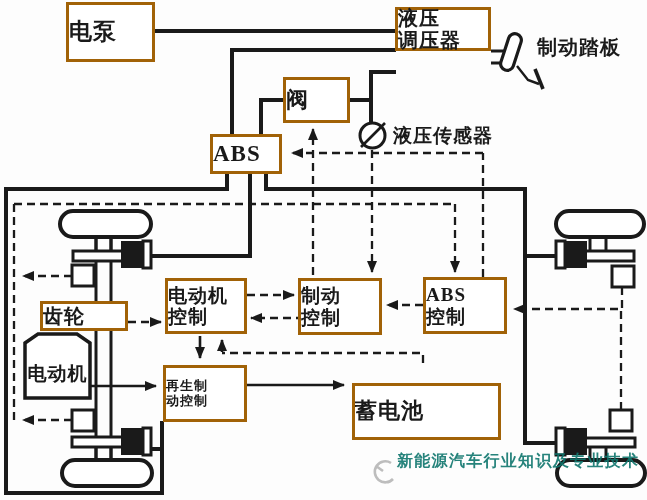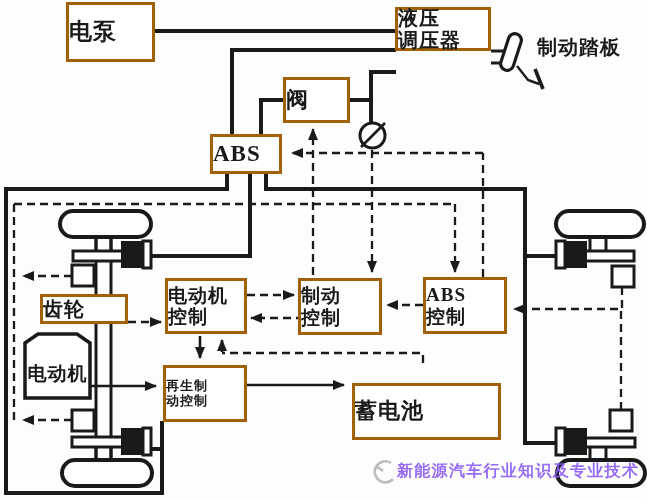--- a/index.html
+++ b/index.html
@@ -18,29 +18,29 @@
   .box span{display:block;}
   .b-pump     {left:66px;  top:2px;   width:89px;  height:60px; font-size:23px;}
   .b-reg      {left:395px; top:7px;  width:96px;  height:44px; font-size:20px;}
   .b-valve    {left:283px; top:77px;  width:67px;  height:46px; font-size:22px;}
   .b-absunit  {left:210px; top:134px; width:72px;  height:40px; font-size:23px;}
   .b-motorctl {left:165px; top:278px; width:82px;  height:56px; font-size:19px;}
   .b-brakectl {left:298px; top:278px; width:84px;  height:57px; font-size:19px;}
   .b-absctl   {left:423px; top:277px; width:84px;  height:57px; font-size:19px;}
   .b-regenctl {left:163px; top:365px; width:84px;  height:57px; font-size:13px;}
   .b-battery  {left:352px; top:363px; width:149px; height:57px; font-size:22px;margin-top:20px;}
-  .b-gear     {left:40px;  top:294px; width:88px;  height:30px; font-size:20px;}
+  .b-gear     {left:40px;  top:301px; width:88px;  height:30px; font-size:20px;}
   .flabel{
     position:absolute;font-weight:bold;white-space:nowrap;letter-spacing:1px;
   }
   .l-sensor{left:393px;top:123px;font-size:19px;}
   .l-pedal {left:537px;top:34px; font-size:20px;text-align:right;}
   .l-motor {left:25px; top:361px;width:65px;text-align:center;font-size:19px;font-weight:bold;}
   .watermark{
-    position:absolute;left:397px;top:461px;font-size:16px;color:#8b5cf6;
+    position:absolute;left:397px;top:451px;font-size:16px;color:#0f766e;
     letter-spacing:1.3px;white-space:nowrap;font-weight:bold;opacity:.9;
     font-family:"Liberation Sans","DejaVu Sans",sans-serif;
   }
 </style>
 </head>
 <body>
 
 <div id="canvas">
 
   <svg id="wires" viewBox="0 0 647 500" xmlns="http://www.w3.org/2000/svg">
@@ -189,18 +189,19 @@
   <div class="box b-battery">
     <span>蓄电池</span>
   </div>
 
   <div class="box b-gear">
     <span>齿轮</span>
   </div>
 
   <div class="flabel l-motor">电动机</div>
 
+  <div class="flabel l-sensor">液压传感器</div>
 
   <div class="flabel l-pedal">制动踏板</div>
 
   <div class="watermark">新能源汽车行业知识及专业技术</div>
 
 </div>
 
 </body></html>

